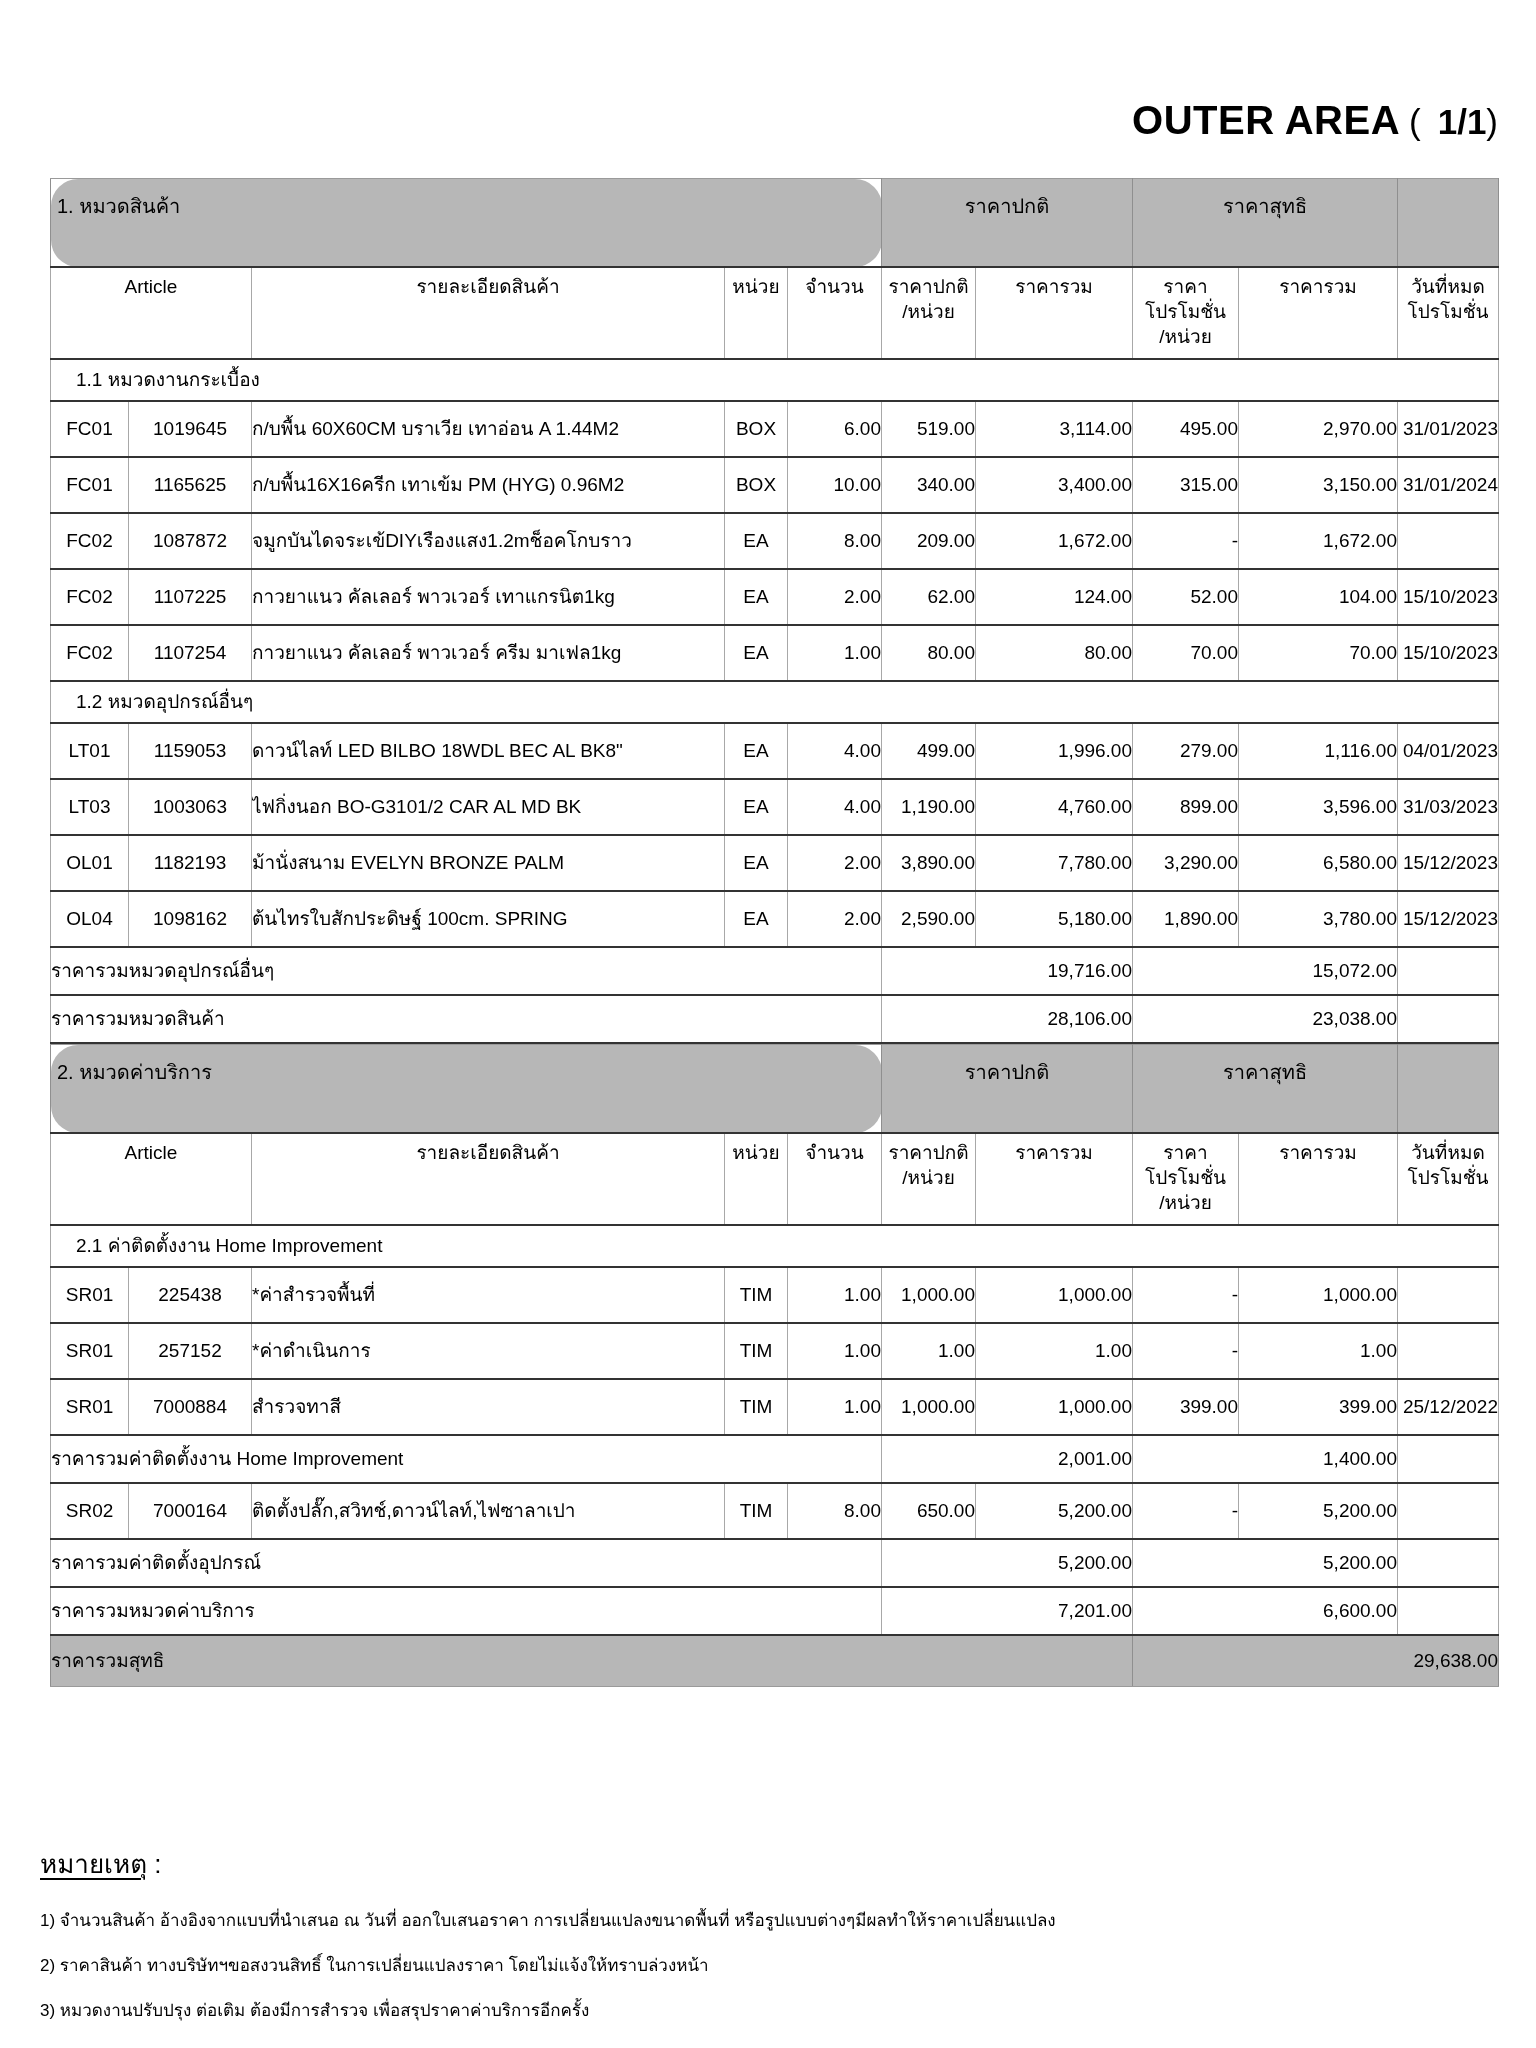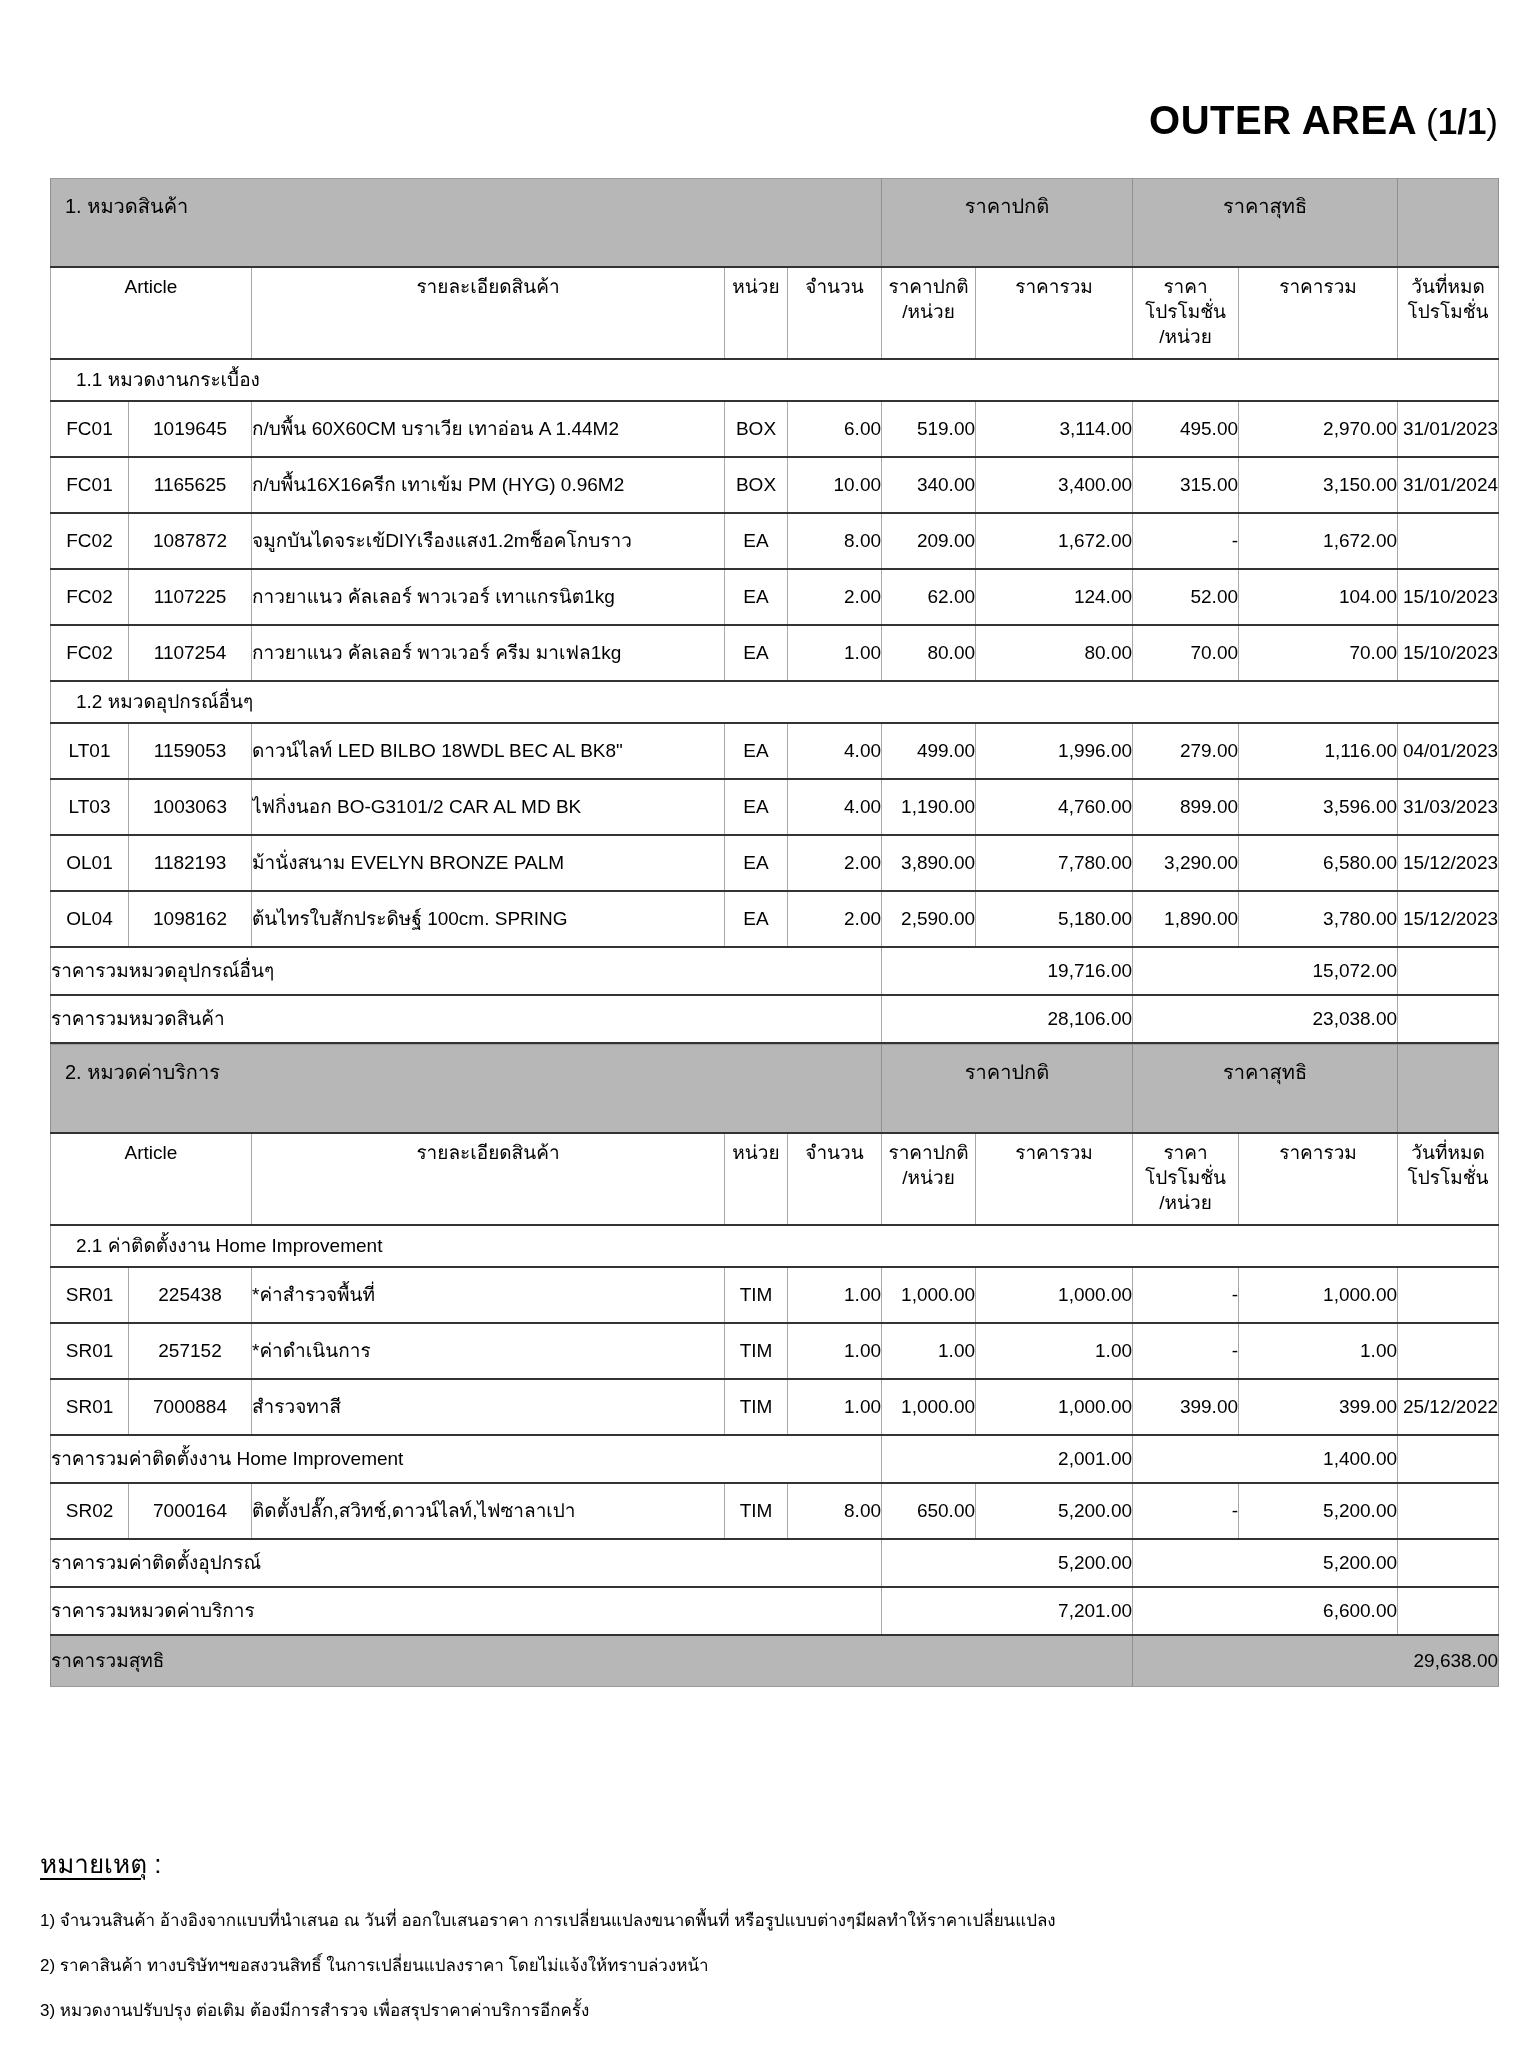--- a/index.html
+++ b/index.html
@@ -4,38 +4,38 @@
 <style>
   html,body{margin:0;padding:0;background:#ffffff;}
   body{width:1536px;height:2048px;position:relative;overflow:hidden;
        font-family:"Liberation Sans","DejaVu Sans",sans-serif;color:#000;}
 
   
   .page-title{position:absolute;top:98px;right:38px;text-align:right;white-space:nowrap;}
   .t-main{font-size:40px;font-weight:700;letter-spacing:.5px;}
   .t-open,.t-close{font-size:35px;font-weight:400;}
   .t-open{margin-left:9px;}
-  .t-num{font-size:35px;font-weight:700;}
+  .t-num{font-size:35px;font-weight:700;margin-left:17px;}
 
   
   .tables-wrap{position:absolute;left:50px;top:178px;width:1448px;}
   table.doc{border-collapse:collapse;table-layout:fixed;width:1448px;}
   table.doc td{
     border-left:1px solid #a8a8a8;border-right:1px solid #a8a8a8;
     border-top:2px solid #333;border-bottom:2px solid #333;
     padding:0;font-size:19px;line-height:24px;color:#000;
     overflow:hidden;white-space:nowrap;vertical-align:middle;
   }
   tr.band td{
     background:var(--band-gray,#b7b7b7);
     height:72px;vertical-align:top;padding-top:15px;font-size:20px;
     border-top:1px solid #9a9a9a;border-bottom:1px solid #6f6f6f;
     border-left-color:#8f8f8f;border-right-color:#8f8f8f;
   }
-  tr.band td.band-label{text-align:left;padding-left:14px;}
+  tr.band td.band-label{text-align:left;padding-left:6px;border-radius:27px;}
   tr.band td.band-center{text-align:center;}
   tr.hdr td{height:84px;vertical-align:top;padding-top:6px;text-align:center;
             line-height:25px;white-space:pre-line;}
   tr.subsec td{height:40px;text-align:left;padding-left:25px;}
   tr.data td{height:54px;}
   tr.sum td{height:46px;}
   tr.grand td{height:50px;background:var(--band-gray,#b7b7b7);
               border-bottom:1px solid #9a9a9a;border-left-color:#8f8f8f;border-right-color:#8f8f8f;}
   td.al{text-align:left;padding-left:8px;}
   td.lab{padding-left:13px;}

